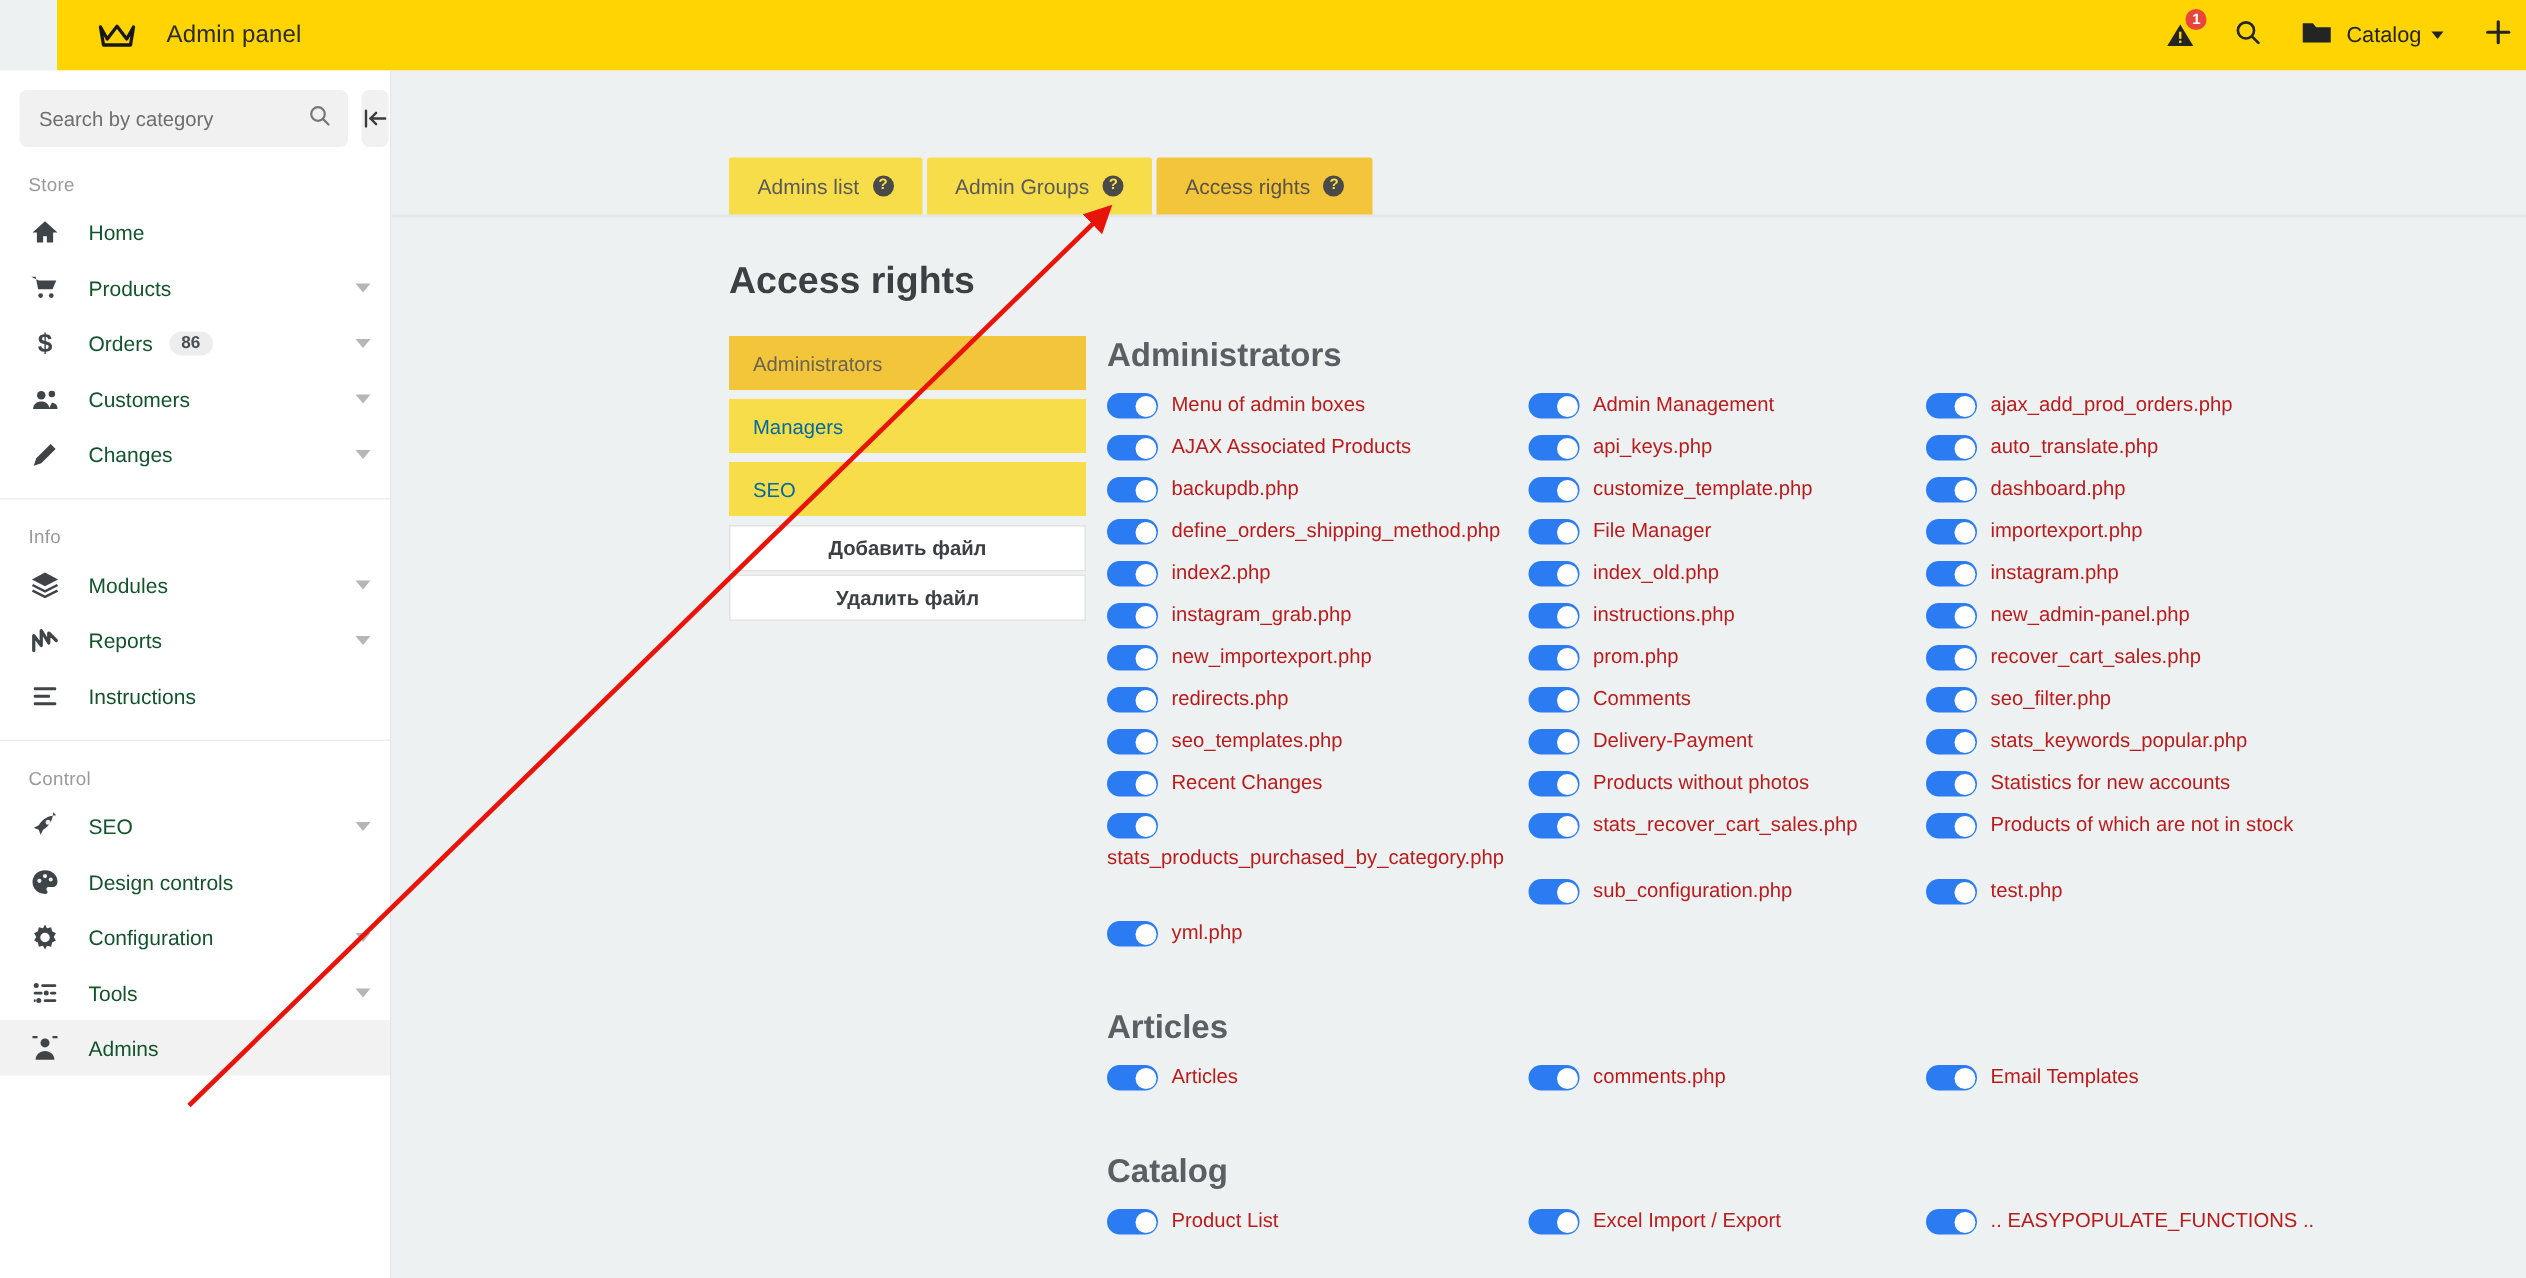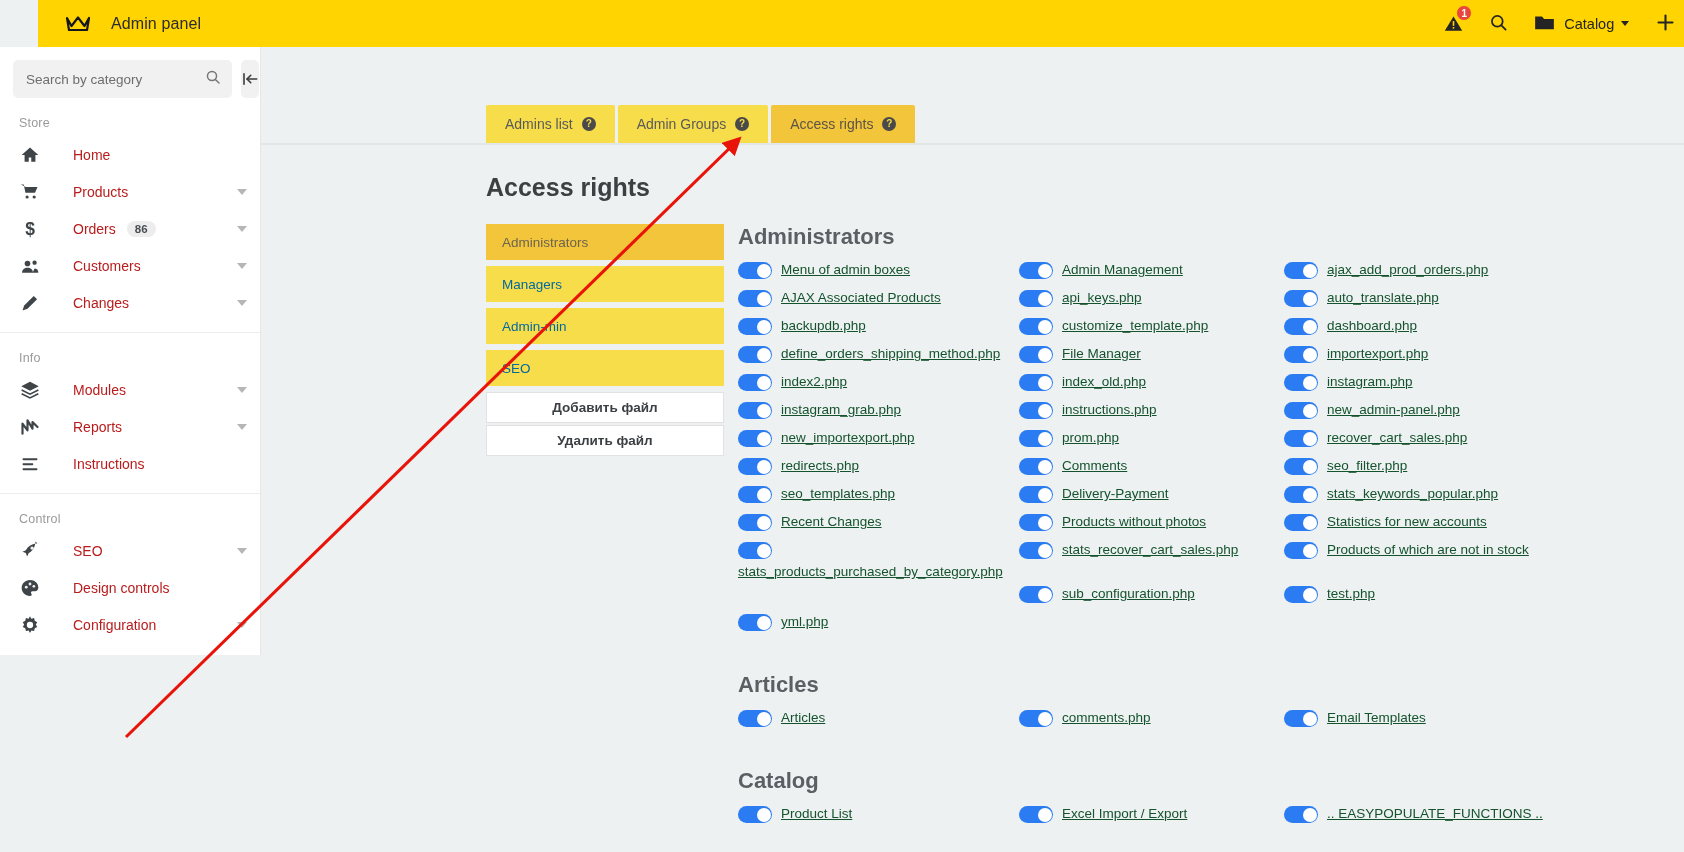--- a/index.html
+++ b/index.html
@@ -47,21 +47,21 @@
   .tb-item .lbl { margin-left: 9px; }
   .caret-down {
     display:inline-block; margin-left: 7px;
     width: 0; height: 0; border-left: 4.5px solid transparent;
     border-right: 4.5px solid transparent; border-top: 5.5px solid #242424;
   }
 
   
   .sidebar {
     position: absolute; top: 47px; left: 0;
-    width: 261px; height: 608px;
+    width: 261px; height: 806px;
     background: #fff;
     border-right: 1px solid #e6e6e6;
     overflow: hidden;
   }
   .search-row {
     display: flex; align-items: center;
     padding: 13px 13px 0 13px; gap: 9px;
   }
   .search-box {
     flex: 1; height: 38px; background: #f1f1f1; border-radius: 5px;
@@ -86,21 +86,21 @@
     display: flex; align-items: center; height: 37px;
     padding: 0 13px 0 19px; cursor: pointer; position: relative;
   }
   .nav-item.active { background: #f2f2f2; }
   .nav-icon {
     width: 22px; height: 22px; display: flex;
     align-items: center; justify-content: center;
     color: #3f4448; flex: none;
   }
   .nav-label {
-    margin-left: 32px; font-size: 14px; color: #b91c1c;
+    margin-left: 18px; font-size: 14px; color: #14532d;
   }
   .nav-badge {
     margin-left: 11px; background: #ededed; color: #4a4f54;
     font-size: 11.5px; font-weight: 700; border-radius: 10px;
     padding: 2px 8px;
   }
   .nav-arrow {
     margin-left: auto; width: 0; height: 0;
     border-left: 5px solid transparent; border-right: 5px solid transparent;
     border-top: 6px solid #b6b6b6;
@@ -171,23 +171,22 @@
   .toggle {
     width: 34px; height: 17px; border-radius: 9px;
     background: #2b7cf3; position: relative; flex: none;
     cursor: pointer; margin-top: 2px;
   }
   .toggle::after {
     content: ""; position: absolute; top: 1.5px; right: 1.5px;
     width: 14px; height: 14px; border-radius: 50%; background: #fff;
   }
   .perm-label {
-    font-size: 13.5px; color: #14532d; line-height: 20px;
+    font-size: 13.5px; color: #b91c1c; line-height: 20px;
     word-break: break-word;
-    text-decoration: underline;
   }
   .perm-item.wrap { flex-direction: row; align-items: flex-start; gap: 3px; }
   .perm-item.wrap .perm-label { margin-left: 0; }
 
   
   .arrow-svg {
     position: absolute; top: 0; left: 0;
     width: 1684px; height: 852px; pointer-events: none;
   }
 </style>
@@ -426,21 +425,20 @@
       </div>
     </div>
   <div class="tabs-rule"></div>
 
   <div class="page-title">Access rights</div>
 
   <div class="content-cols">
     <div class="group-col" id="group-col">
         <div class="group-btn active">Administrators</div>
         <div class="group-btn">Managers</div>
-        <div class="group-btn">Admin-min</div>
         <div class="group-btn">SEO</div>
         <div class="file-btn">Добавить файл</div>
         <div class="file-btn">Удалить файл</div>
       </div>
     <div class="perm-col" id="perm-col">
         <div class="section-title">Administrators</div>
         <div class="perm-grid">
           <div class="perm-item">
             <span class="toggle"></span>
             <span class="perm-label">Menu of admin boxes</span>

